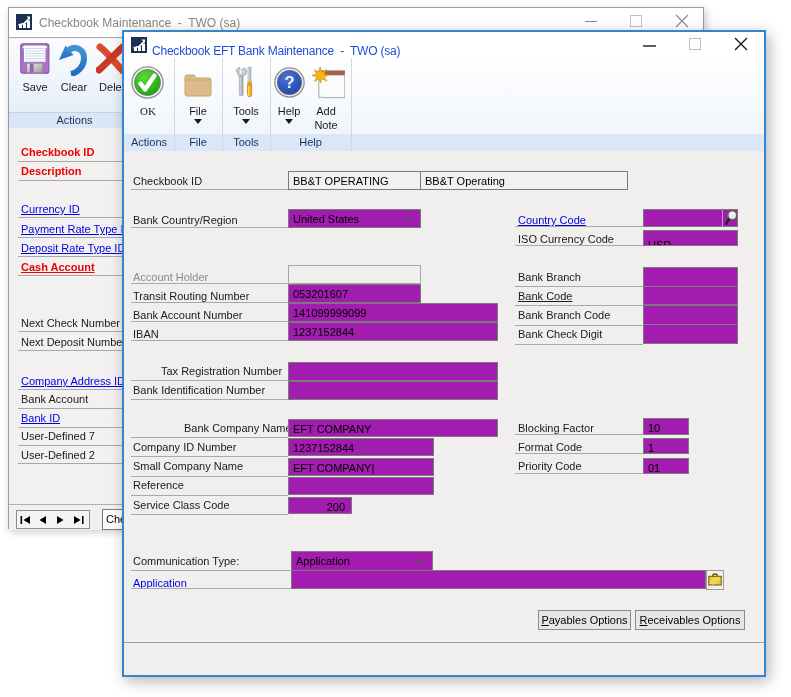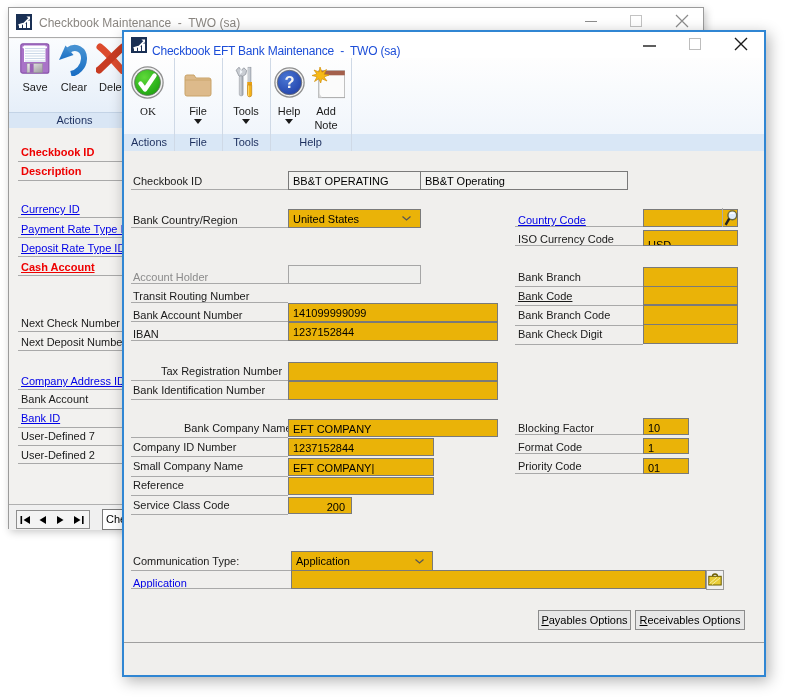--- a/index.html
+++ b/index.html
@@ -1,21 +1,21 @@
 <!DOCTYPE html>
 <html><head>
 <meta charset="utf-8">
 <style>
 * { margin:0; padding:0; box-sizing:border-box; }
 html,body { width:791px; height:697px; background:#ffffff; font-family:"Liberation Sans", sans-serif; position:relative; overflow:hidden; }
 .abs { position:absolute; }
 .lbl { position:absolute; font-size:11px; color:#1a1a1a; white-space:nowrap; line-height:11px; }
 .link { color:#0000e6; text-decoration:underline; }
 .red { color:#ee0000; font-weight:bold; }
-.box { position:absolute; border:1px solid #7a7a7a; background:#eab308; font-size:11px; color:#000; white-space:nowrap; overflow:hidden; }
+.box { position:absolute; border:1px solid #7a7a7a; background:#a21caf; font-size:11px; color:#000; white-space:nowrap; overflow:hidden; }
 .box span { position:absolute; left:4px; top:3px; }
 .uline { position:absolute; height:1px; background:#a9a9a9; }
 .vline { position:absolute; width:1px; background:#cfd9e6; }
 .iconlbl { position:absolute; font-size:11px; color:#1a1a1a; text-align:center; white-space:nowrap; }
 .dropchev { position:absolute; }
 </style>
 </head>
 <body>
 
 <div class="abs" id="bgwin" style="left:8px; top:7px; width:696px; height:522px; background:#f6f5f4; border:1px solid #9b9b9b; box-shadow:2px 3px 8px rgba(0,0,0,0.22);">
@@ -257,20 +257,23 @@
   <div class="lbl" style="left:394px; top:202px;">ISO Currency Code</div>
   <div class="box" style="left:519px; top:198px; width:95px; height:16px;">
       <span style="top:8px;">USD</span>
     </div>
   <div class="uline" style="left:391px; top:213px; width:128px;"></div>
 
   <div class="lbl" style="left:9px; top:240px; color:#8b8b8b;">Account Holder</div>
   <div class="box" style="left:164px; top:233px; width:133px; height:19px; background:#efefed; border-color:#a6a6a6;"></div>
   <div class="uline" style="left:7px; top:251px; width:157px;"></div>
   <div class="lbl" style="left:9px; top:259px;">Transit Routing Number</div>
+  <div class="box" style="left:164px; top:252px; width:133px; height:19px;">
+      <span>053201607</span>
+    </div>
   <div class="uline" style="left:7px; top:270px; width:157px;"></div>
   <div class="lbl" style="left:9px; top:278px;">Bank Account Number</div>
   <div class="box" style="left:164px; top:271px; width:210px; height:19px;">
       <span>141099999099</span>
     </div>
   <div class="uline" style="left:7px; top:289px; width:157px;"></div>
   <div class="lbl" style="left:9px; top:297px;">IBAN</div>
   <div class="box" style="left:164px; top:290px; width:210px; height:19px;">
       <span>1237152844</span>
     </div>

